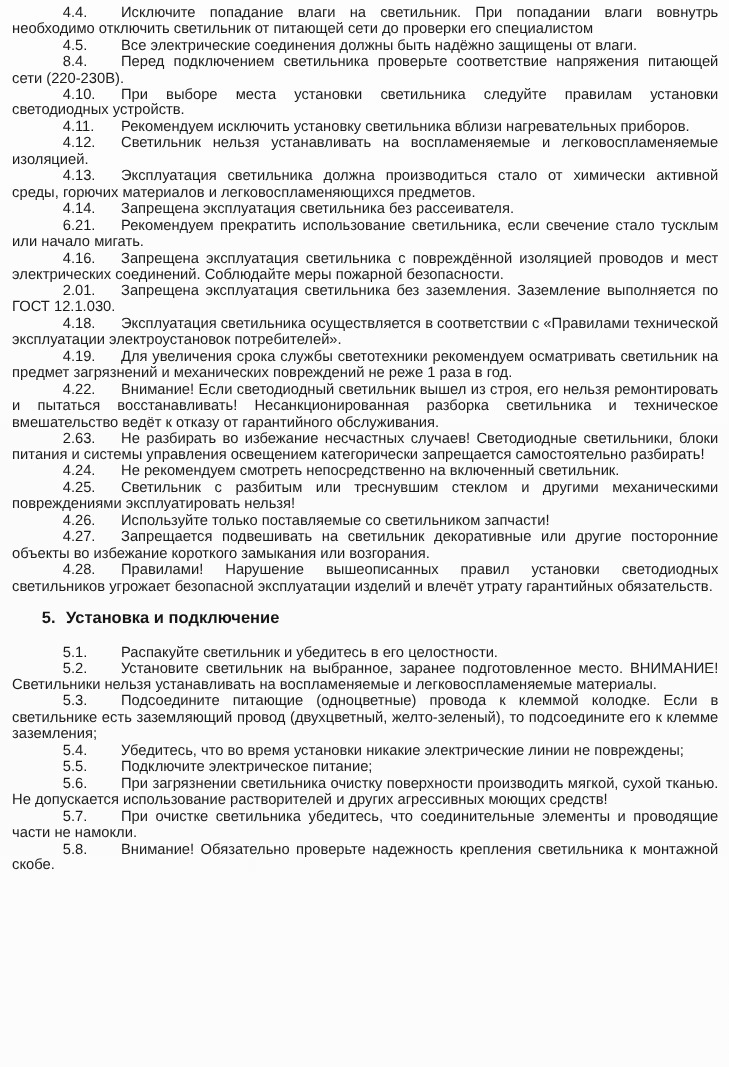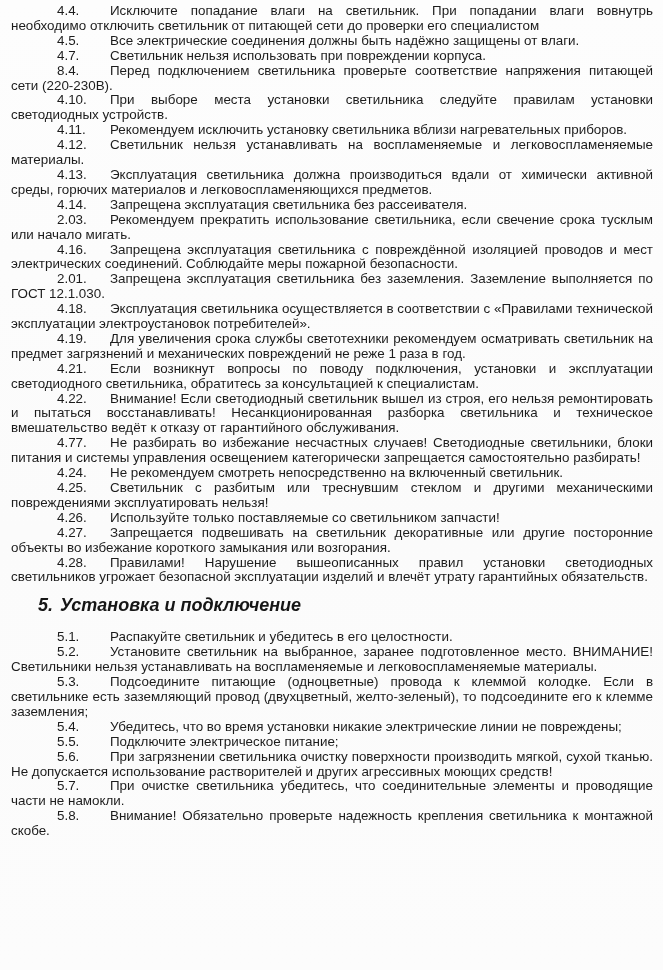--- a/index.html
+++ b/index.html
@@ -23,55 +23,52 @@
     text-align: justify;
     text-indent: 46px;
   }
   p.para .num {
     display: inline-block;
     width: 53px;
     text-indent: 0;
   }
   h2.heading {
     margin: 12px 0 16px 0;
-    font-size: 18px;
+    font-size: 15px;
     line-height: 17px;
     font-weight: bold;
     text-indent: 27px;
     color: #161616;
-    font-style: italic;
   }
   h2.heading .hnum {
     display: inline-block;
     width: 22px;
     text-indent: 0;
   }
 </style>
 </head>
 <body>
 
 <div class="page">
   <div id="section4-list">
       <p class="para"><span class="num">4.4.</span><span class="txt">Исключите попадание влаги на светильник. При попадании влаги вовнутрь необходимо отключить светильник от питающей сети до проверки его специалистом</span></p>
       <p class="para"><span class="num">4.5.</span><span class="txt">Все электрические соединения должны быть надёжно защищены от влаги.</span></p>
-      <p class="para"><span class="num">4.7.</span><span class="txt">Светильник нельзя использовать при повреждении корпуса.</span></p>
       <p class="para"><span class="num">8.4.</span><span class="txt">Перед подключением светильника проверьте соответствие напряжения питающей сети (220-230В).</span></p>
       <p class="para"><span class="num">4.10.</span><span class="txt">При выборе места установки светильника следуйте правилам установки светодиодных устройств.</span></p>
       <p class="para"><span class="num">4.11.</span><span class="txt">Рекомендуем исключить установку светильника вблизи нагревательных приборов.</span></p>
-      <p class="para"><span class="num">4.12.</span><span class="txt">Светильник нельзя устанавливать на воспламеняемые и легковоспламеняемые материалы.</span></p>
-      <p class="para"><span class="num">4.13.</span><span class="txt">Эксплуатация светильника должна производиться вдали от химически активной среды, горючих материалов и легковоспламеняющихся предметов.</span></p>
+      <p class="para"><span class="num">4.12.</span><span class="txt">Светильник нельзя устанавливать на воспламеняемые и легковоспламеняемые изоляцией.</span></p>
+      <p class="para"><span class="num">4.13.</span><span class="txt">Эксплуатация светильника должна производиться стало от химически активной среды, горючих материалов и легковоспламеняющихся предметов.</span></p>
       <p class="para"><span class="num">4.14.</span><span class="txt">Запрещена эксплуатация светильника без рассеивателя.</span></p>
-      <p class="para"><span class="num">2.03.</span><span class="txt">Рекомендуем прекратить использование светильника, если свечение срока тусклым или начало мигать.</span></p>
+      <p class="para"><span class="num">6.21.</span><span class="txt">Рекомендуем прекратить использование светильника, если свечение стало тусклым или начало мигать.</span></p>
       <p class="para"><span class="num">4.16.</span><span class="txt">Запрещена эксплуатация светильника с повреждённой изоляцией проводов и мест электрических соединений. Соблюдайте меры пожарной безопасности.</span></p>
       <p class="para"><span class="num">2.01.</span><span class="txt">Запрещена эксплуатация светильника без заземления. Заземление выполняется по ГОСТ 12.1.030.</span></p>
       <p class="para"><span class="num">4.18.</span><span class="txt">Эксплуатация светильника осуществляется в соответствии с «Правилами технической эксплуатации электроустановок потребителей».</span></p>
       <p class="para"><span class="num">4.19.</span><span class="txt">Для увеличения срока службы светотехники рекомендуем осматривать светильник на предмет загрязнений и механических повреждений не реже 1 раза в год.</span></p>
-      <p class="para"><span class="num">4.21.</span><span class="txt">Если возникнут вопросы по поводу подключения, установки и эксплуатации светодиодного светильника, обратитесь за консультацией к специалистам.</span></p>
       <p class="para"><span class="num">4.22.</span><span class="txt">Внимание! Если светодиодный светильник вышел из строя, его нельзя ремонтировать и пытаться восстанавливать! Несанкционированная разборка светильника и техническое вмешательство ведёт к отказу от гарантийного обслуживания.</span></p>
-      <p class="para"><span class="num">4.77.</span><span class="txt">Не разбирать во избежание несчастных случаев! Светодиодные светильники, блоки питания и системы управления освещением категорически запрещается самостоятельно разбирать!</span></p>
+      <p class="para"><span class="num">2.63.</span><span class="txt">Не разбирать во избежание несчастных случаев! Светодиодные светильники, блоки питания и системы управления освещением категорически запрещается самостоятельно разбирать!</span></p>
       <p class="para"><span class="num">4.24.</span><span class="txt">Не рекомендуем смотреть непосредственно на включенный светильник.</span></p>
       <p class="para"><span class="num">4.25.</span><span class="txt">Светильник с разбитым или треснувшим стеклом и другими механическими повреждениями эксплуатировать нельзя!</span></p>
       <p class="para"><span class="num">4.26.</span><span class="txt">Используйте только поставляемые со светильником запчасти!</span></p>
       <p class="para"><span class="num">4.27.</span><span class="txt">Запрещается подвешивать на светильник декоративные или другие посторонние объекты во избежание короткого замыкания или возгорания.</span></p>
       <p class="para"><span class="num">4.28.</span><span class="txt">Правилами! Нарушение вышеописанных правил установки светодиодных светильников угрожает безопасной эксплуатации изделий и влечёт утрату гарантийных обязательств.</span></p>
     </div>
 
   <h2 class="heading">
     <span class="hnum">5.</span><span>Установка и подключение</span>
   </h2>

